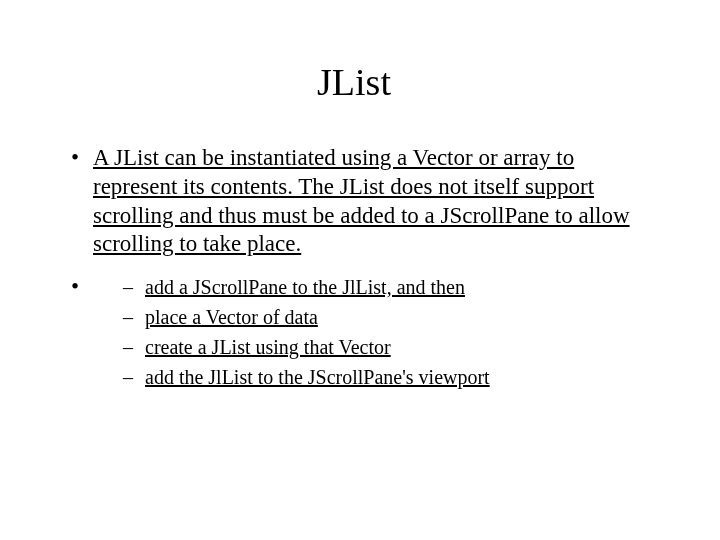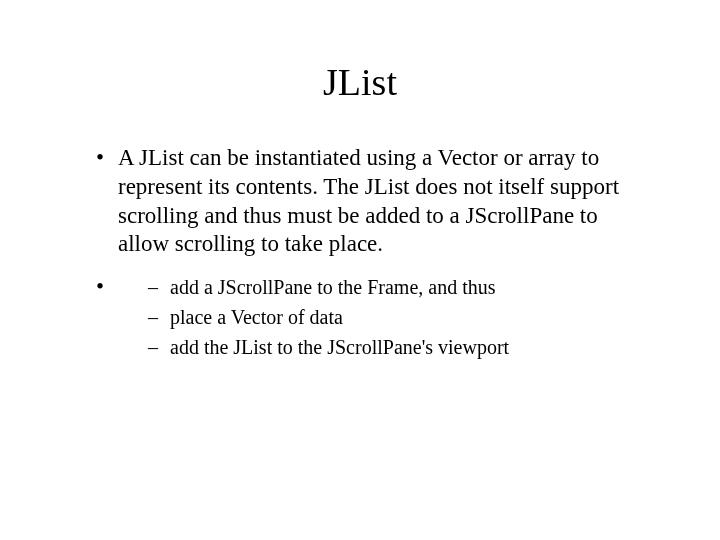--- a/index.html
+++ b/index.html
@@ -8,34 +8,35 @@
     width: 720px;
     height: 540px;
     background: #ffffff;
     font-family: "Times New Roman", Times, serif;
     color: #000000;
   }
   .slide {
     box-sizing: border-box;
     width: 720px;
     height: 540px;
-    padding: 40px 60px 40px 60px;
+    padding: 40px 60px 40px 48px;
   }
   .title {
     text-align: center;
     font-size: 38px;
     font-weight: normal;
     margin: 20px 0 40px 0;
   }
   ul.level1 {
     list-style: none;
-    margin: 16px;
+    margin: 3px;
     padding: 0 10px 0 20px;
     font-size: 23px;
     line-height: 1.25;
+    text-decoration: underline;
   }
   ul.level1 > li {
     position: relative;
     padding-left: 22px;
     margin-bottom: 4px;
   }
   ul.level1 > li::before {
     content: "•";
     position: absolute;
     left: 0;
@@ -64,19 +65,20 @@
 </head>
 <body>
 
 <div class="slide">
   <div class="title">JList</div>
 
   <ul class="level1">
     <li>A JList can be instantiated using a Vector or array to represent its contents. The JList does not itself support scrolling and thus must be added to a JScrollPane to allow scrolling to take place.</li>
     <li>
       <ul class="level2">
-        <li>add a JScrollPane to the Frame, and thus</li>
+        <li>add a JScrollPane to the JlList, and then</li>
         <li>place a Vector of data</li>
-        <li>add the JList to the JScrollPane's viewport</li>
+        <li>create a JList using that Vector</li>
+        <li>add the JlList to the JScrollPane's viewport</li>
       </ul>
     </li>
   </ul>
 </div>
 
 </body></html>

